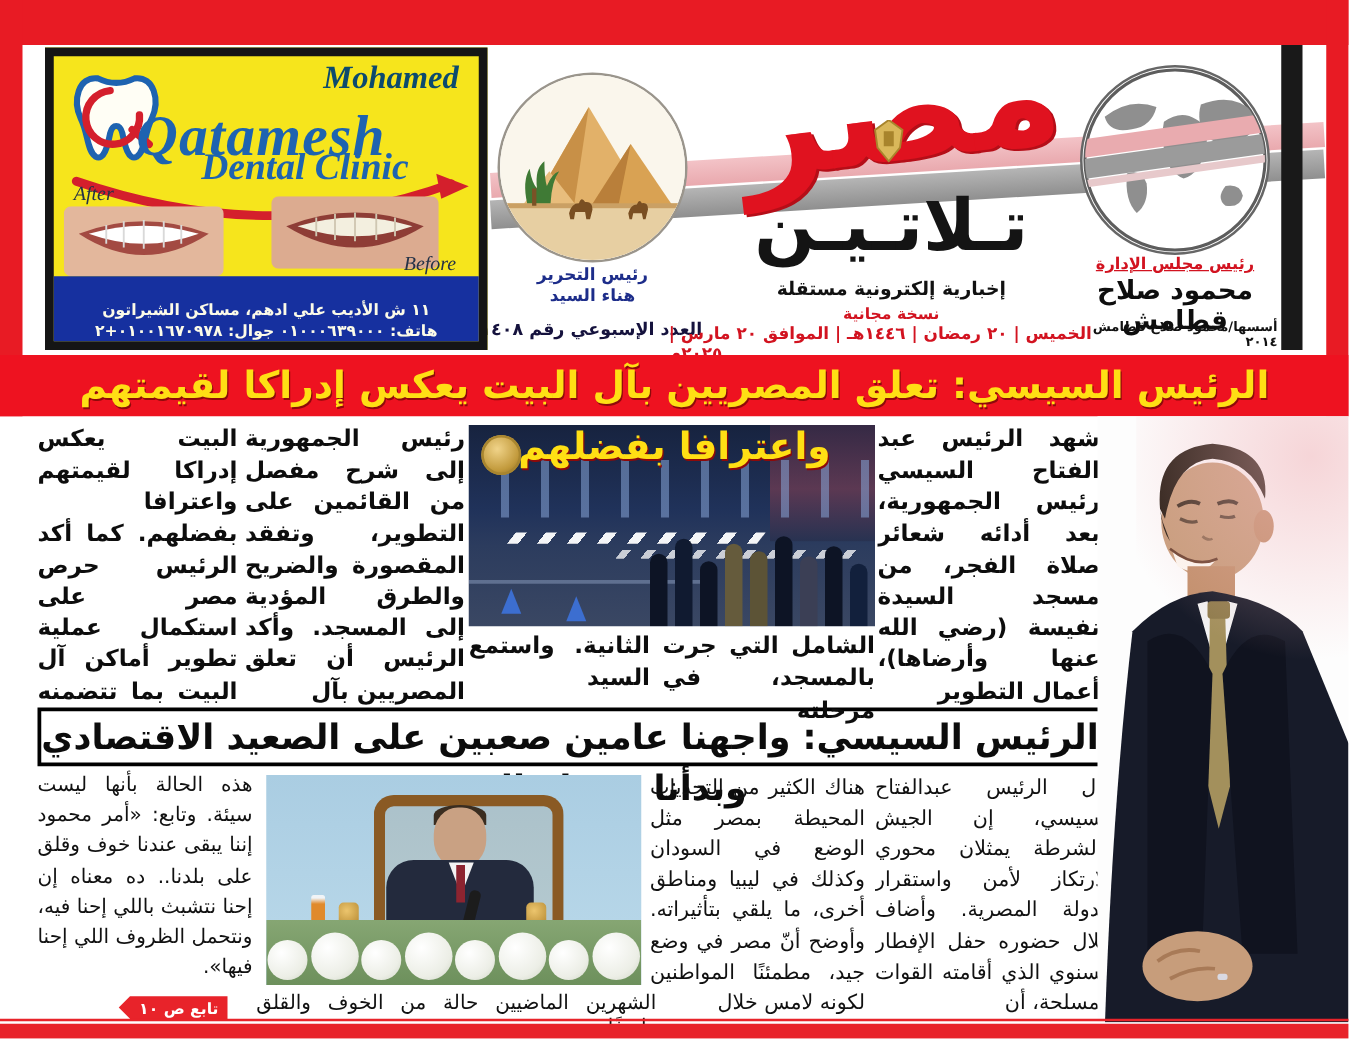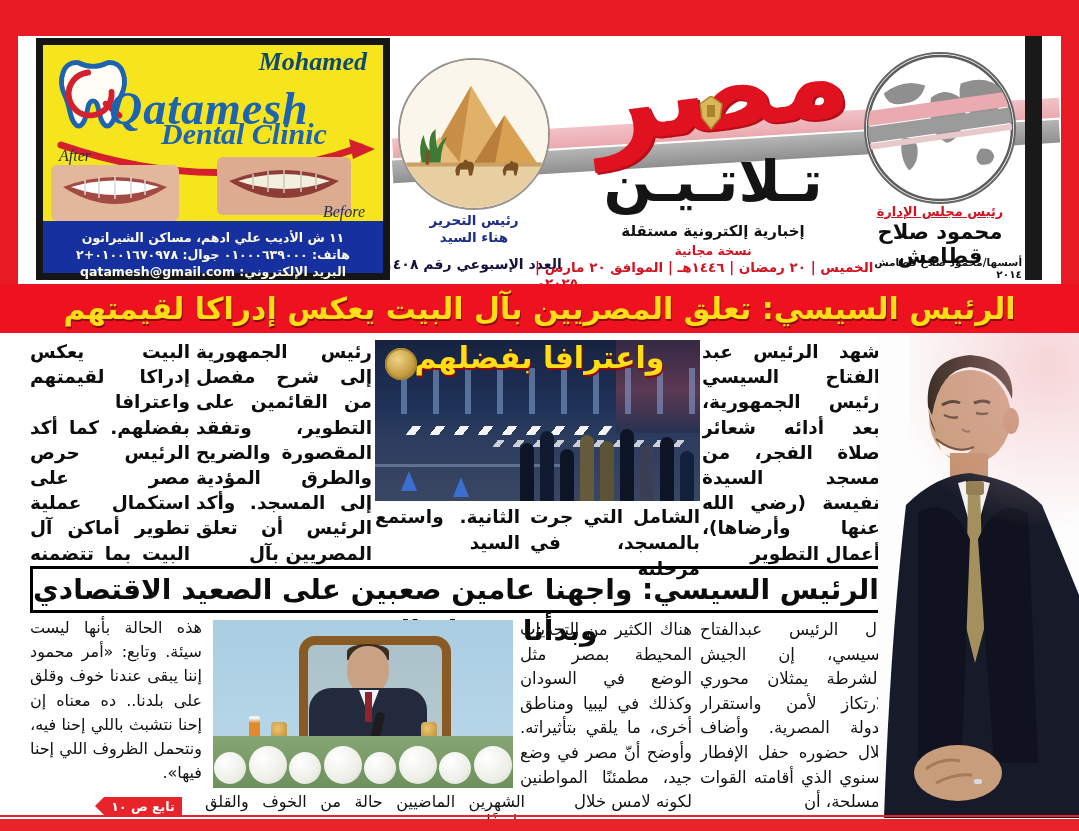--- a/index.html
+++ b/index.html
@@ -21,21 +21,21 @@
   .tooth-logo { position:absolute; left:6px; top:4px; }
   .brand-first { position:absolute; right:16px; top:2px; font-family:"Liberation Serif", serif; font-style:italic; font-weight:bold; font-size:26px; color:#0c4a6e; }
   .brand-last  { position:absolute; left:66px; top:37px; font-family:"Liberation Serif", serif; font-style:italic; font-weight:bold; font-size:46px; color:#1e63b0; letter-spacing:1px; }
   .brand-sub   { position:absolute; left:118px; top:72px; font-family:"Liberation Serif", serif; font-style:italic; font-weight:bold; font-size:30px; color:#1e63b0; }
   .swoosh { position:absolute; left:10px; top:92px; }
   .after-label  { position:absolute; left:16px; top:102px; font-family:"Liberation Serif", serif; font-style:italic; font-size:16px; color:#243247; }
   .before-label { position:absolute; right:18px; top:158px; font-family:"Liberation Serif", serif; font-style:italic; font-size:16px; color:#243247; z-index:3;text-align:center; }
   .smile { position:absolute; }
   .smile.after  { left:8px;  top:120px; }
   .smile.before { left:174px; top:112px; }
-  .ad-footer { position:absolute; left:0; right:0; bottom:0; height:52px; background:#16309f; color:#fcfbe8; text-align:center; font-weight:bold; font-size:12.5px; line-height:17px; padding-top:8px; direction:rtl; }
+  .ad-footer { position:absolute; left:0; right:0; bottom:0; height:52px; background:#16309f; color:#fcfbe8; text-align:center; font-weight:bold; font-size:12.5px; line-height:17px; padding-top:18px; direction:rtl; }
 
   
   .ribbon { left:392px; height:20px; z-index:1; }
   .ribbon.pink { top:118px; width:668px; background:linear-gradient(180deg,#f3c3c7,#e9a9ae); transform:rotate(-3.5deg); }
   .ribbon.gray { top:140px; width:668px; height:23px; background:linear-gradient(180deg,#b5b5b5,#8f8f8f); transform:rotate(-3.5deg); }
   .badge { width:152px; height:152px; border-radius:50%; overflow:hidden; border:2px solid #9a958c; background:#fff; z-index:2; }
   .pyramids-badge { left:398px; top:58px; }
   .globe-badge { left:864px; top:52px; border-color:#666; }
   .editor-block { left:396px; top:212px; width:156px; text-align:center; color:#1d2d8a; font-weight:bold; font-size:13.5px; line-height:17px; z-index:2; }
   .issue-line { left:368px; top:256px; width:210px; text-align:center; color:#15123d; font-weight:bold; font-size:14px; z-index:2; direction:rtl; }
@@ -153,21 +153,20 @@
           <rect x="0" y="0" width="134" height="58" rx="6" fill="#dcab90"></rect>
           <path d="M12 24 Q67 2 122 24 Q67 58 12 24 Z" fill="#8e3d36"></path>
           <path d="M21 24 Q67 10 113 24 Q67 40 21 24 Z" fill="#f3efdf"></path>
           <path d="M36 17 L36 32 M51 14 L51 35 M67 13 L67 36 M84 14 L84 35 M99 17 L99 32" stroke="#cfc7b2" stroke-width="1.5"></path>
         </svg>
       </span>
       <span class="before-label">Before</span>
       <div class="ad-footer">
         <div>١١ ش الأديب علي ادهم، مساكن الشيراتون</div>
         <div>هاتف: ٠١٠٠٠٦٣٩٠٠٠ جوال: ٠١٠٠١٦٧٠٩٧٨+٢</div>
-        <div class="email-line">البريد الإلكتروني: qatamesh@gmail.com</div>
       </div>
     </div>
   </div>
 
   <div class="abs ribbon pink"></div>
   <div class="abs ribbon gray"></div>
 
   <div class="abs badge pyramids-badge">
     <svg width="148" height="148" viewBox="0 0 150 150">
       <rect width="150" height="150" fill="#faf6ec"></rect>

